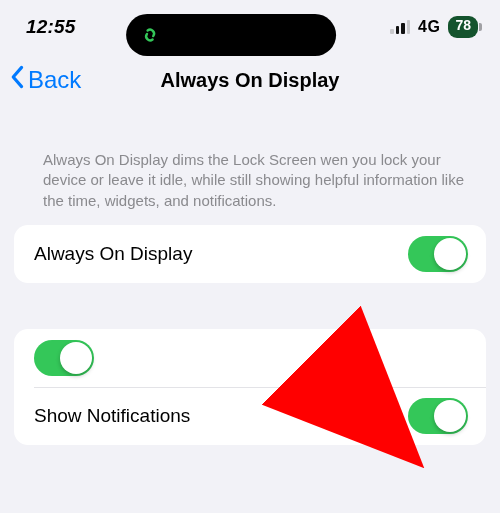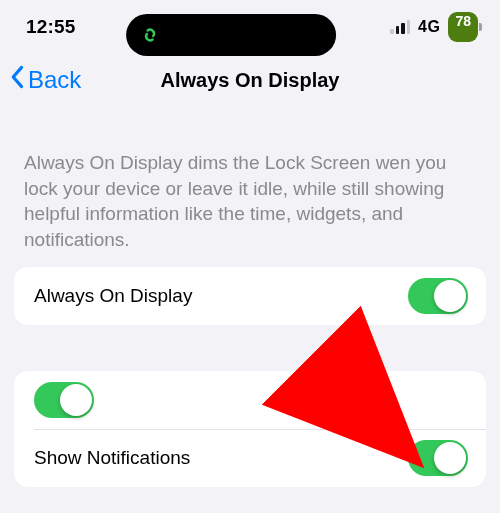--- a/index.html
+++ b/index.html
@@ -18,20 +18,21 @@
     height: 54px;
     display: flex;
     align-items: center;
     justify-content: space-between;
     padding: 0 22px 0 26px;
   }
   .sb-time {
     font-size: 19px;
     font-weight: 600;
     letter-spacing: 0.2px;
+    font-style: italic;
   }
   .dynamic-island {
     position: absolute;
     left: 50%;
     top: 14px;
     transform: translateX(-59%);
     width: 210px;
     height: 42px;
     background: #000;
     border-radius: 21px;
@@ -51,23 +52,23 @@
     gap: 6px;
   }
   .cell-bars { display:flex; align-items:flex-end; gap:2px; height:14px; }
   .cell-bars span { width:3.5px; background:#111; border-radius:1px; }
   .cell-bars span:nth-child(1){height:5px; background:#c9c9cc;}
   .cell-bars span:nth-child(2){height:8px;}
   .cell-bars span:nth-child(3){height:11px;}
   .cell-bars span:nth-child(4){height:14px; background:#c9c9cc;}
   .net-label { font-size:16px; font-weight:600; letter-spacing:0.5px; margin: 8px 2px;}
   .battery-badge {
-    background:#4d7c0f; color:#fff;
+    background:#14532d; color:#fff;
     border-radius:9px;
-    padding:1px 7px 11px 7px;
+    padding:1px 7px 3px 7px;
     font-size:14px; font-weight:700;
     position:relative;
     line-height:1.25;
   }
   .battery-badge::after{
     content:""; position:absolute; right:-4px; top:50%;
     transform:translateY(-50%);
     width:3px; height:8px; background:#a0a0a4; border-radius:0 2px 2px 0;
   }
 
@@ -88,23 +89,24 @@
   }
   .nav-back svg { width: 16px; height: 24px; }
   .nav-title {
     font-size: 20px;
     font-weight: 600;
   }
 
   
   .section-desc {
     color: #8a8a8e;
-    font-size: 19px;
+    font-size: 15px;
     line-height: 1.35;
     padding: 44px 24px 14px 24px;
+    margin-left: 19px;
   }
   .list-group {
     background: #fff;
     margin: 0 14px;
     border-radius: 14px;
     overflow: hidden;
   }
   .row {
     display: flex;
     align-items: center;

